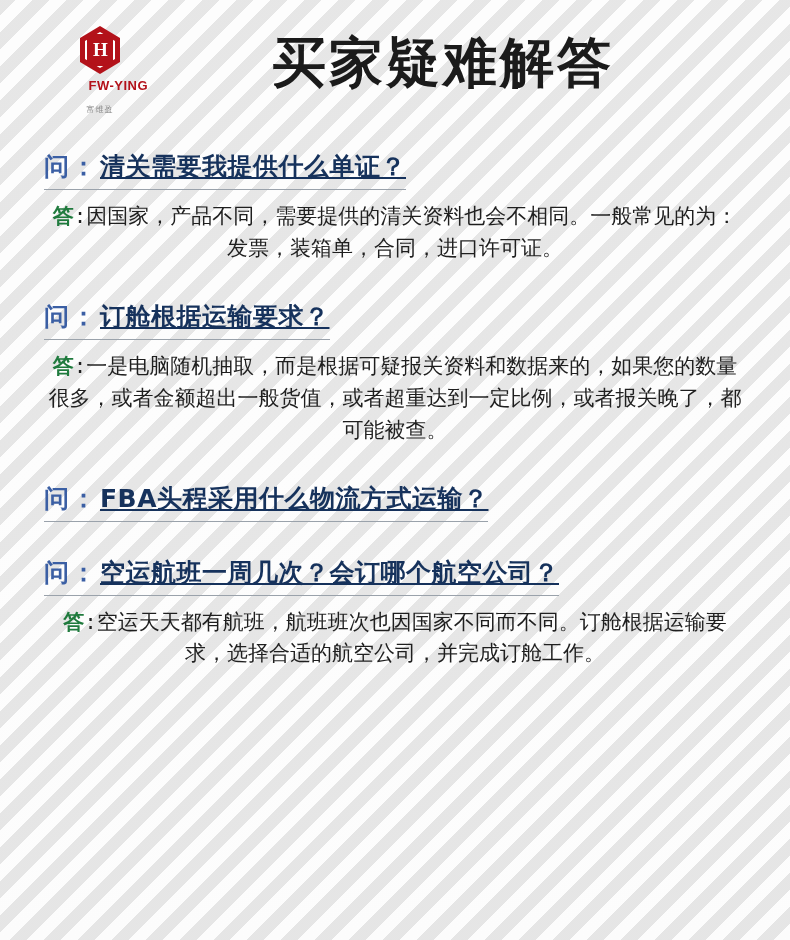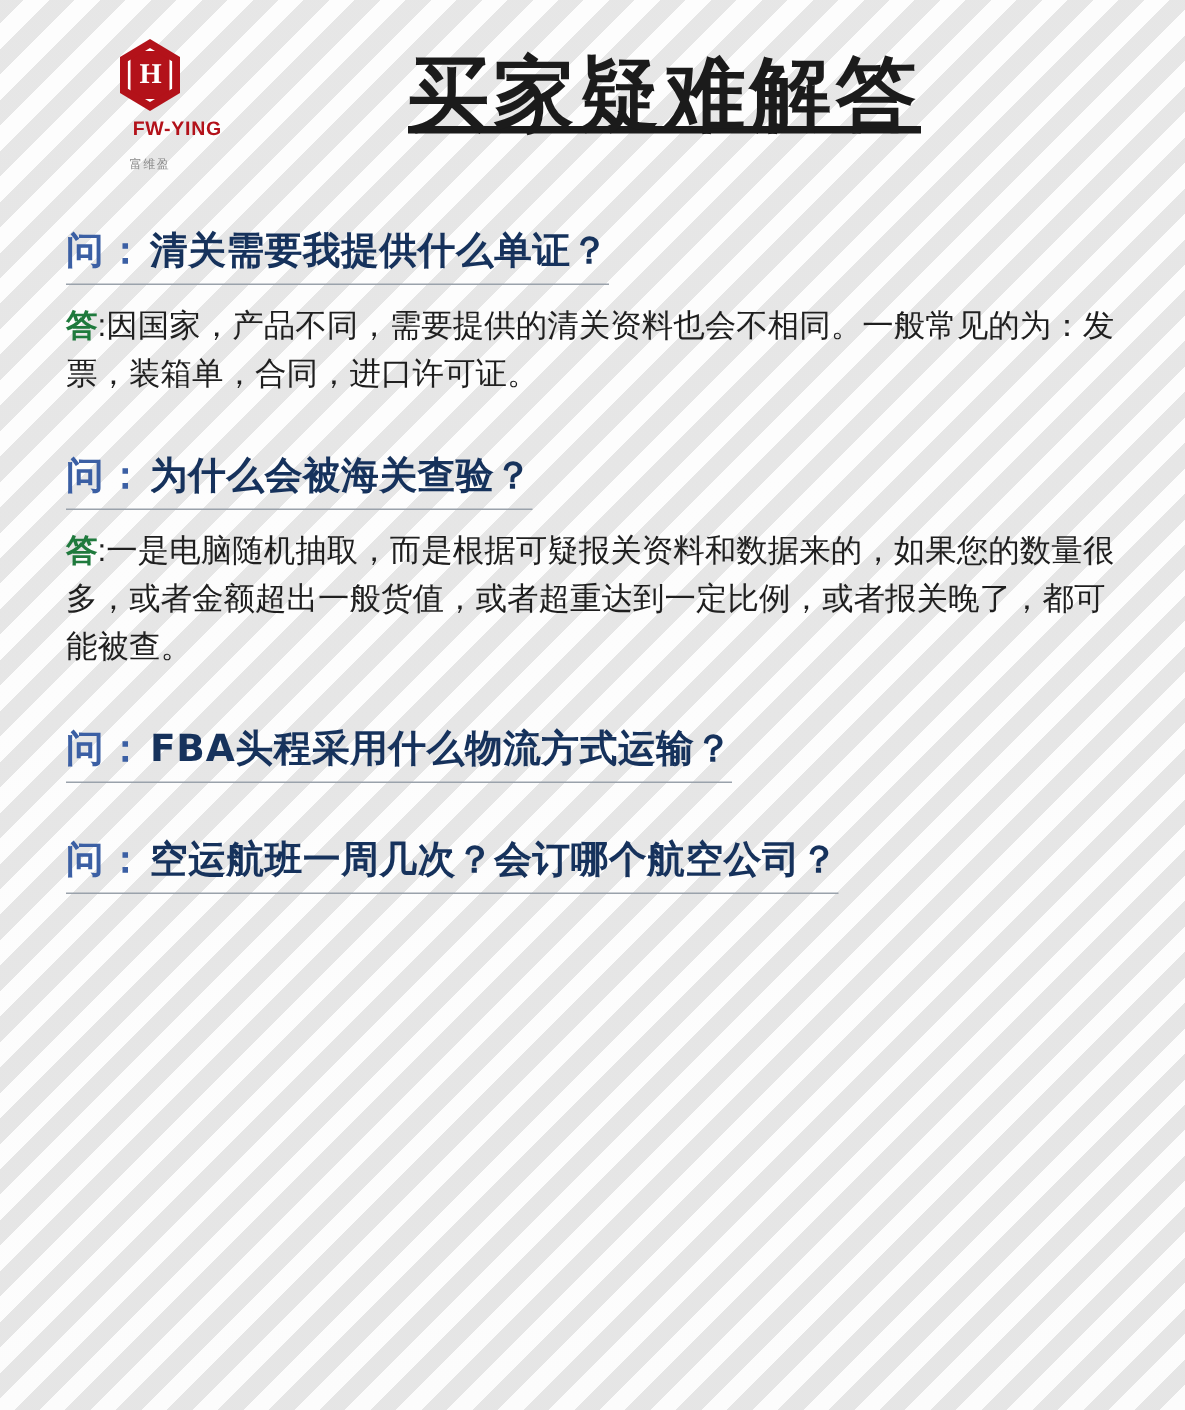--- a/index.html
+++ b/index.html
@@ -97,21 +97,20 @@
   }
   .main-title {
     flex: 1 1 auto;
     text-align: center;
     font-size: 54px;
     font-weight: bold;
     color: #1b1b1b;
     letter-spacing: 3px;
     padding-right: 52px;
     font-family: "DejaVu Sans", "Liberation Sans", sans-serif;
-    text-decoration: underline;
   }
   .faq-list {
     position: relative;
     padding: 36px 44px 0 44px;
   }
   .faq-item {
     margin-bottom: 34px;
   }
   .q-row {
     display: flex;
@@ -135,28 +134,30 @@
     font-weight: bold;
     margin: 0 4px 0 2px;
     flex: 0 0 auto;
   }
   .q-text {
     color: #16325c;
     font-size: 25px;
     font-weight: bold;
     letter-spacing: 0.5px;
     font-family: "DejaVu Sans", "Liberation Sans", sans-serif;
+    text-decoration: underline;
   }
   .a-row {
     display: block;
     font-size: 21px;
     line-height: 1.52;
     color: #1f1f1f;
     letter-spacing: 0px;
-    font-family: Liberation Sans, sans-serif;
+    font-family: Liberation Mono, monospace;
+    text-align: center;
   }
   .a-mark {
     color: #1f7a3d;
     font-weight: bold;
   }
   .a-text {
     color: #1f1f1f;
   }
 </style>
 </head>
@@ -189,37 +190,40 @@
       </div>
       <div class="a-row">
         <span class="a-mark">答</span><span class="a-text">:因国家，产品不同，需要提供的清关资料也会不相同。一般常见的为：发票，装箱单，合同，进口许可证。</span>
       </div>
     </div>
 
     <div class="faq-item">
       <div class="q-row">
         <span class="q-mark">问</span>
         <span class="q-colon">：</span>
-        <span class="q-text">为什么会被海关查验？</span>
+        <span class="q-text">订舱根据运输要求？</span>
       </div>
       <div class="a-row">
         <span class="a-mark">答</span><span class="a-text">:一是电脑随机抽取，而是根据可疑报关资料和数据来的，如果您的数量很多，或者金额超出一般货值，或者超重达到一定比例，或者报关晚了，都可能被查。</span>
       </div>
     </div>
 
     <div class="faq-item">
       <div class="q-row">
         <span class="q-mark">问</span>
         <span class="q-colon">：</span>
         <span class="q-text">FBA头程采用什么物流方式运输？</span>
       </div>
     </div>
 
     <div class="faq-item">
       <div class="q-row">
         <span class="q-mark">问</span>
         <span class="q-colon">：</span>
         <span class="q-text">空运航班一周几次？会订哪个航空公司？</span>
       </div>
+      <div class="a-row">
+        <span class="a-mark">答</span><span class="a-text">:空运天天都有航班，航班班次也因国家不同而不同。订舱根据运输要求，选择合适的航空公司，并完成订舱工作。</span>
+      </div>
     </div>
 
   </div>
 </div>
 
 </body></html>

